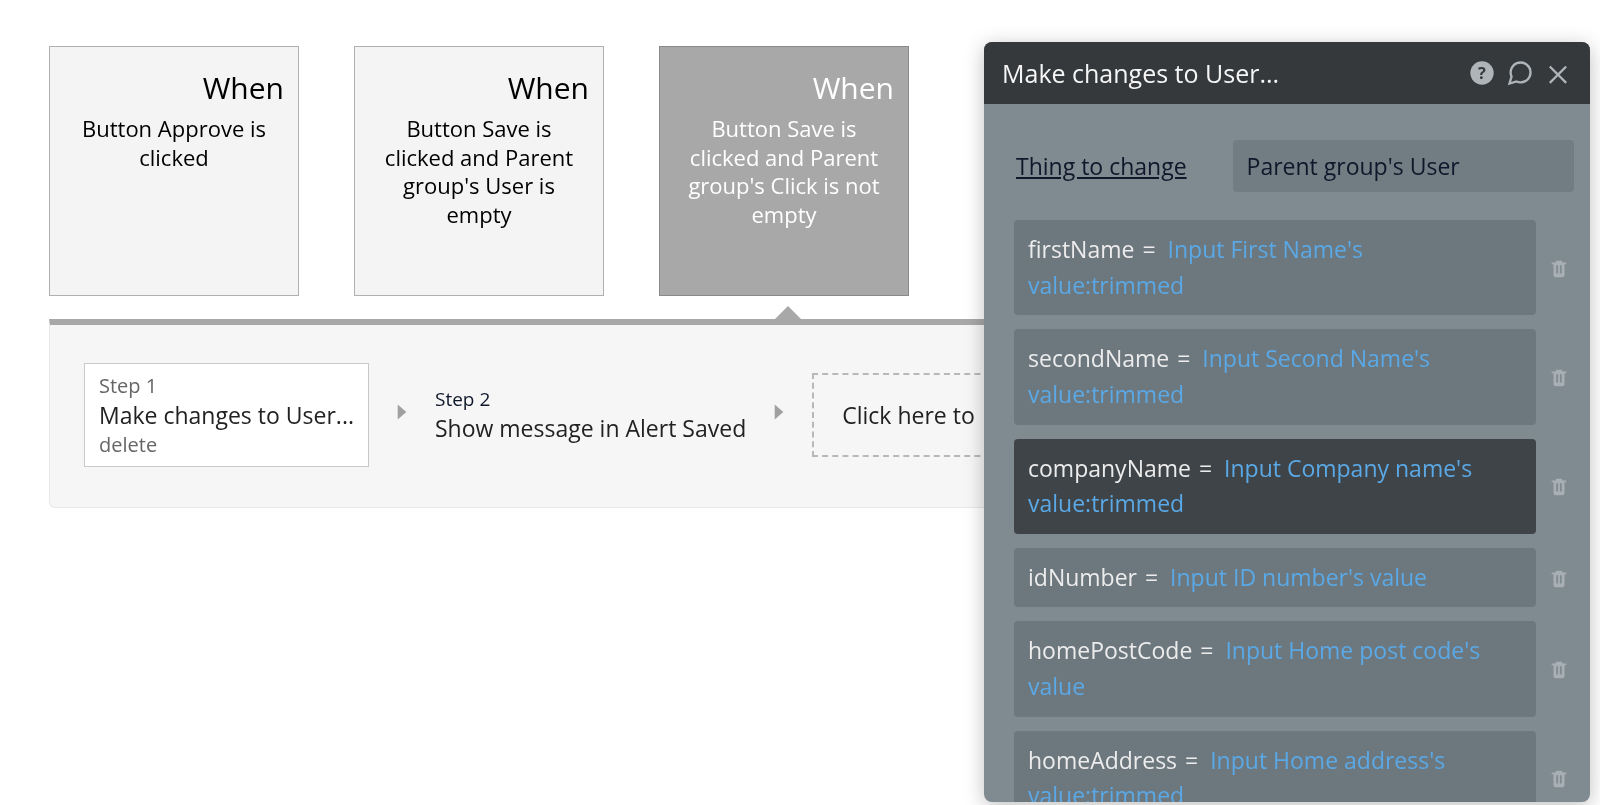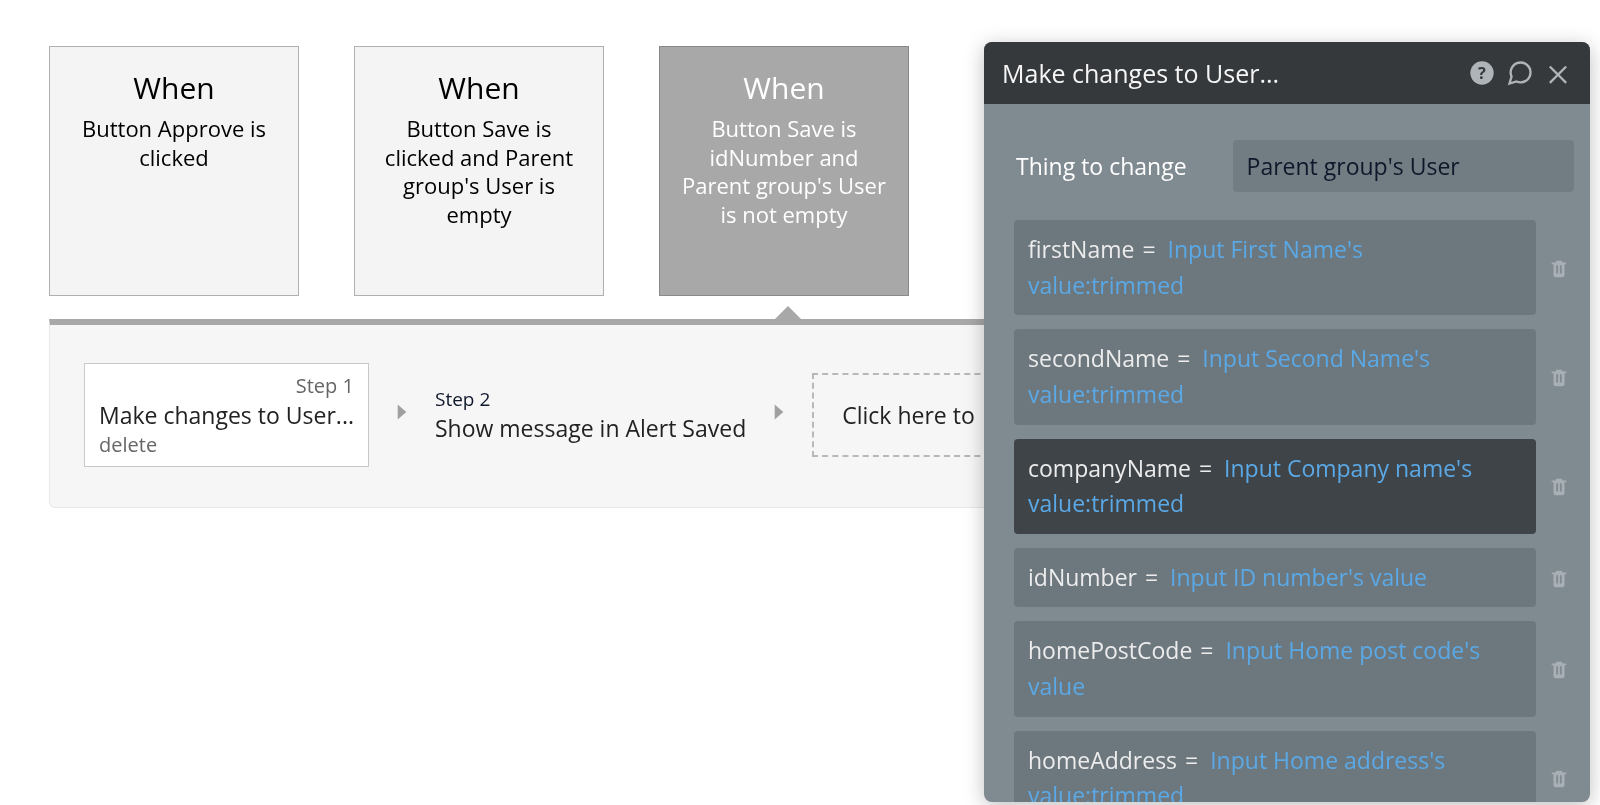--- a/index.html
+++ b/index.html
@@ -27,21 +27,21 @@
 
   .event-box {
     width: 250px;
     height: 250px;
     border: 1px solid #b0b0b0;
     background: #f4f4f4;
     text-align: center;
     padding: 12px 14px 0 14px;
     display: flex;
     flex-direction: column;
-    align-items: center;
+    align-items: flex-end;
     cursor: pointer;
   }
   .event-box.selected {
     background: #a8a8a8;
     border-color: #8a8a8a;
     color: #ffffff;
   }
   .event-box .when {
     font-size: 30px;
     font-weight: 400;
@@ -85,21 +85,20 @@
   .step-box {
     border: 1px solid #c9c9c9;
     background: #ffffff;
     padding: 8px 14px 8px 14px;
     min-width: 280px;
     cursor: pointer;
   }
   .step-box .step-num {
     font-size: 20px;
     color: #666;
-    text-align: right;
   }
   .step-box .step-title {
     font-size: 23px;
     color: #222;
     white-space: nowrap;
   }
   .step-box .delete {
     text-align: left;
     font-size: 20px;
     color: #666;
@@ -168,22 +167,23 @@
 
   .thing-row {
     display: flex;
     align-items: center;
     gap: 46px;
     margin-bottom: 28px;
     margin-top: 16px;
   }
   .thing-label {
     font-size: 23px;
-    color: #ffffff;
+    color: #0f172a;
     padding-left: 2px;
+    text-decoration: underline;
   }
   .thing-value {
     background: #727c83;
     border-radius: 4px;
     padding: 10px 14px;
     font-size: 23px;
     color: #0f172a;
     flex: 1;
     cursor: pointer;
   }
@@ -230,21 +230,21 @@
     <div class="event-box">
       <div class="when">When</div>
       <div class="cond">Button Approve is clicked</div>
     </div>
     <div class="event-box">
       <div class="when">When</div>
       <div class="cond">Button Save is clicked and Parent group's User is empty</div>
     </div>
     <div class="event-box selected">
       <div class="when">When</div>
-      <div class="cond">Button Save is idNumber and Parent group's User is not empty</div>
+      <div class="cond">Button Save is clicked and Parent group's Click is not empty</div>
     </div>
   </div>
 
   <div class="pointer"></div>
 
   <div class="steps-container">
     <div class="step-box">
       <div class="step-num">Step 1</div>
       <div class="step-title">Make changes to User...</div>
       <div class="delete">delete</div>

